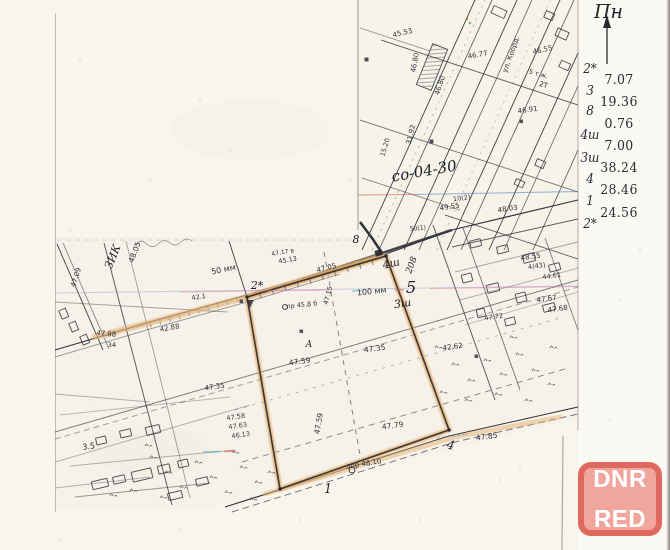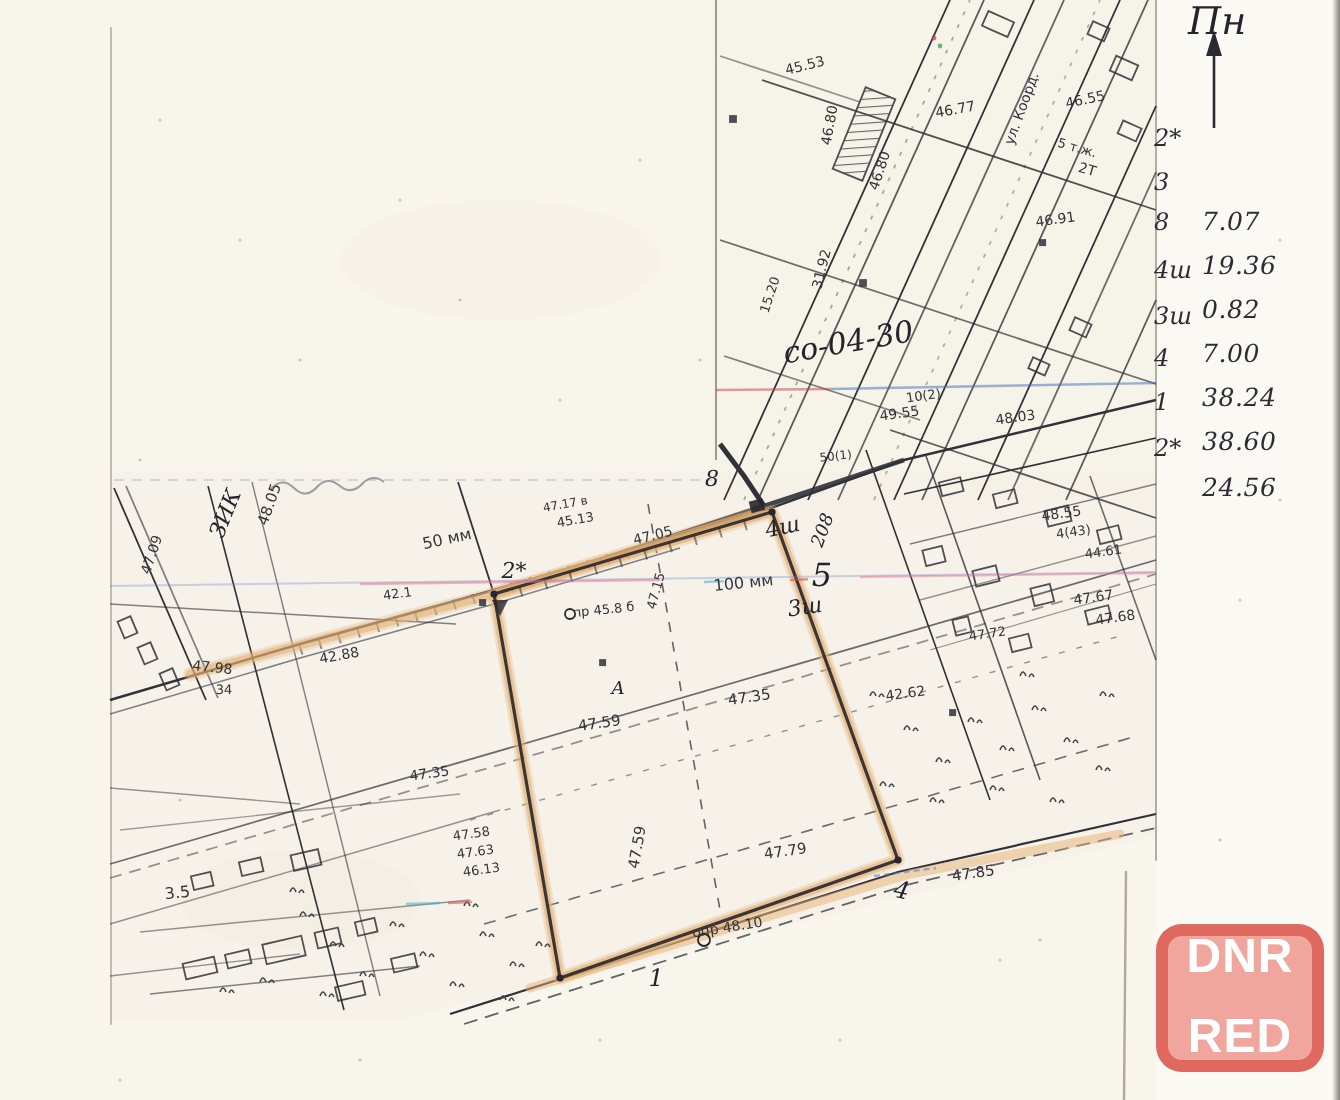--- a/index.html
+++ b/index.html
@@ -1,26 +1,26 @@
 <!DOCTYPE html>
 <html><head>
 <meta charset="utf-8">
 <style>
   html,body{margin:0;padding:0;}
   .page{position:relative;width:670px;height:550px;background:#f8f5ed;overflow:hidden;
         font-family:"DejaVu Serif",serif;}
   svg.mapsvg{position:absolute;left:0;top:0;}
   svg text.m{font-family:"DejaVu Sans",sans-serif;fill:#33333c;}
   svg text.h{font-family:"DejaVu Serif",serif;font-style:italic;fill:#23232c;}
-  .side-panel{position:absolute;left:575px;top:0;width:95px;height:260px;}
+  .side-panel{position:absolute;left:575px;top:0;width:95px;height:260px;text-align:center;}
   .pn-label{position:absolute;left:19px;top:0px;font-size:19px;font-style:italic;color:#24242c;}
   .north-arrow{position:absolute;left:21px;top:14px;}
   .pt{position:absolute;left:2px;width:26px;font-size:12px;font-style:italic;color:#2c2c35;}
-  .dist{position:absolute;left:26px;width:60px;font-size:12.5px;font-style:italic;
-        letter-spacing:.3px;color:#2c2c35;margin-top:31px;}
+  .dist{position:absolute;left:14px;width:60px;font-size:12.5px;
+        letter-spacing:.3px;color:#2c2c35;}
   .watermark{position:absolute;left:578px;top:462px;width:84px;height:74px;box-sizing:border-box;
         border:6px solid rgba(219,90,80,.82);border-radius:13px;background:rgba(235,125,115,.68);
         display:flex;flex-direction:column;align-items:center;justify-content:center;
         font-family:"Liberation Sans",sans-serif;font-weight:bold;font-size:24px;line-height:.98;
         color:#fff;letter-spacing:.5px;gap:16px;}
   .right-edge{position:absolute;right:0;top:0;width:4px;height:550px;
         background:linear-gradient(to left,#84817a,rgba(132,129,122,0));}
 </style>
 </head>
 <body>
@@ -316,27 +316,27 @@
     <div class="pn-label">Пн</div>
     <svg class="north-arrow" width="22" height="52">
       <line x1="11" y1="50" x2="11" y2="8" stroke="#2a2a32" stroke-width="1.3"></line>
       <polygon points="11,1 7,14 15,14" fill="#2a2a32"></polygon>
     </svg>
     <span class="pt" style="top:62px">2*</span>
     <span class="dist" style="top:72px">7.07</span>
     <span class="pt" style="top:84px">3</span>
     <span class="dist" style="top:94px">19.36</span>
     <span class="pt" style="top:104px">8</span>
-    <span class="dist" style="top:116px">0.82</span>
+    <span class="dist" style="top:116px">0.76</span>
     <span class="pt" style="top:128px">4ш</span>
     <span class="dist" style="top:138px">7.00</span>
     <span class="pt" style="top:151px">3ш</span>
     <span class="dist" style="top:160px">38.24</span>
     <span class="pt" style="top:172px">4</span>
-    <span class="dist" style="top:182px">38.60</span>
+    <span class="dist" style="top:182px">28.46</span>
     <span class="pt" style="top:194px">1</span>
     <span class="dist" style="top:205px">24.56</span>
     <span class="pt" style="top:217px">2*</span>
   </div>
 
   <div class="watermark">
     <span>DNR</span>
     <span>RED</span>
   </div>
 

